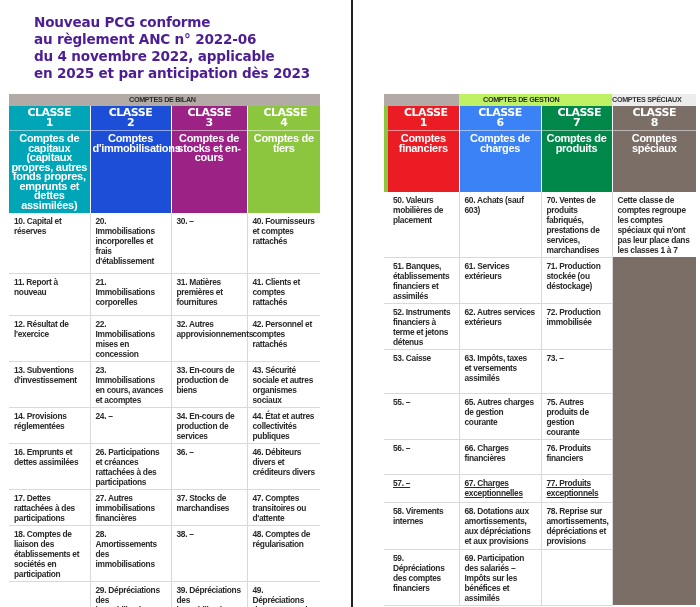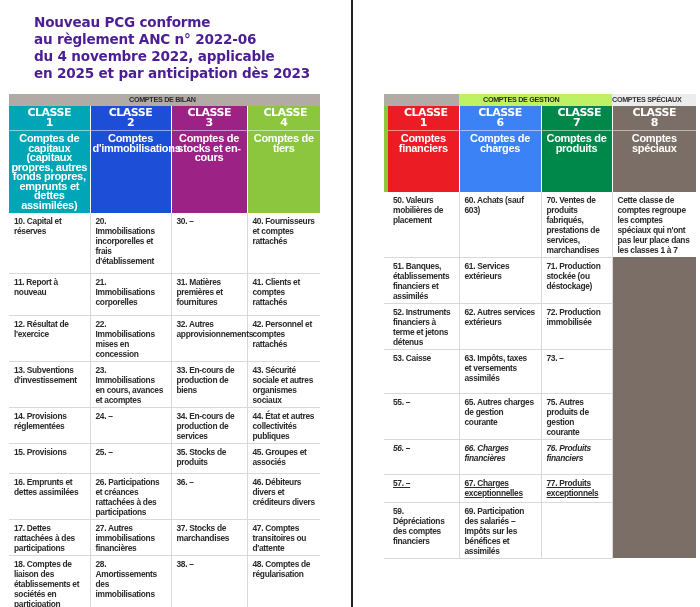--- a/index.html
+++ b/index.html
@@ -81,26 +81,20 @@
         <td>23. Immobilisations en cours, avances et acomptes</td>
         <td>33. En-cours de production de biens</td>
         <td>43. Sécurité sociale et autres organismes sociaux</td>
       </tr>
       <tr style="height: 30px;">
         <td>14. Provisions réglementées</td>
         <td>24. –</td>
         <td>34. En-cours de production de services</td>
         <td>44. État et autres collectivités publiques</td>
       </tr>
-      <tr style="height: 30px;">
-        <td>15. Provisions</td>
-        <td>25. –</td>
-        <td>35. Stocks de produits</td>
-        <td>45. Groupes et associés</td>
-      </tr>
       <tr style="height: 35px;">
         <td>16. Emprunts et dettes assimilées</td>
         <td>26. Participations et créances rattachées à des participations</td>
         <td>36. –</td>
         <td>46. Débiteurs divers et créditeurs divers</td>
       </tr>
       <tr style="height: 28px;">
         <td>17. Dettes rattachées à des participations</td>
         <td>27. Autres immobilisations financières</td>
         <td>37. Stocks de marchandises</td>
@@ -179,34 +173,41 @@
         <td>73. –</td>
         <td class="special-cell"></td>
       </tr>
       <tr style="height: 30px;">
         <td style="padding: 0px; border-right: none;"></td>
         <td>55. –</td>
         <td>65. Autres charges de gestion courante</td>
         <td>75. Autres produits de gestion courante</td>
         <td class="special-cell"></td>
       </tr>
-      <tr style="height: 35px; font-style: italic;">
+      <tr style="height: 35px;">
         <td style="padding: 0px; border-right: none;"></td>
         <td>56. –</td>
         <td>66. Charges financières</td>
         <td>76. Produits financiers</td>
         <td class="special-cell"></td>
       </tr>
       <tr style="height: 28px; text-decoration: underline;">
         <td style="padding: 0px; border-right: none;"></td>
         <td>57. –</td>
         <td>67. Charges exceptionnelles</td>
         <td>77. Produits exceptionnels</td>
         <td class="special-cell"></td>
       </tr>
+      <tr style="height: 47px;">
+        <td style="padding: 0px; border-right: none;"></td>
+        <td>58. Virements internes</td>
+        <td>68. Dotations aux amortissements, aux dépréciations et aux provisions</td>
+        <td>78. Reprise sur amortissements, dépréciations et provisions</td>
+        <td class="special-cell"></td>
+      </tr>
       <tr style="height: 50px;">
         <td style="padding: 0px; border-right: none;"></td>
         <td>59. Dépréciations des comptes financiers</td>
         <td>69. Participation des salariés – Impôts sur les bénéfices et assimilés</td>
         <td></td>
         <td class="special-cell"></td>
       </tr>
     </tbody>
   </table>
 

